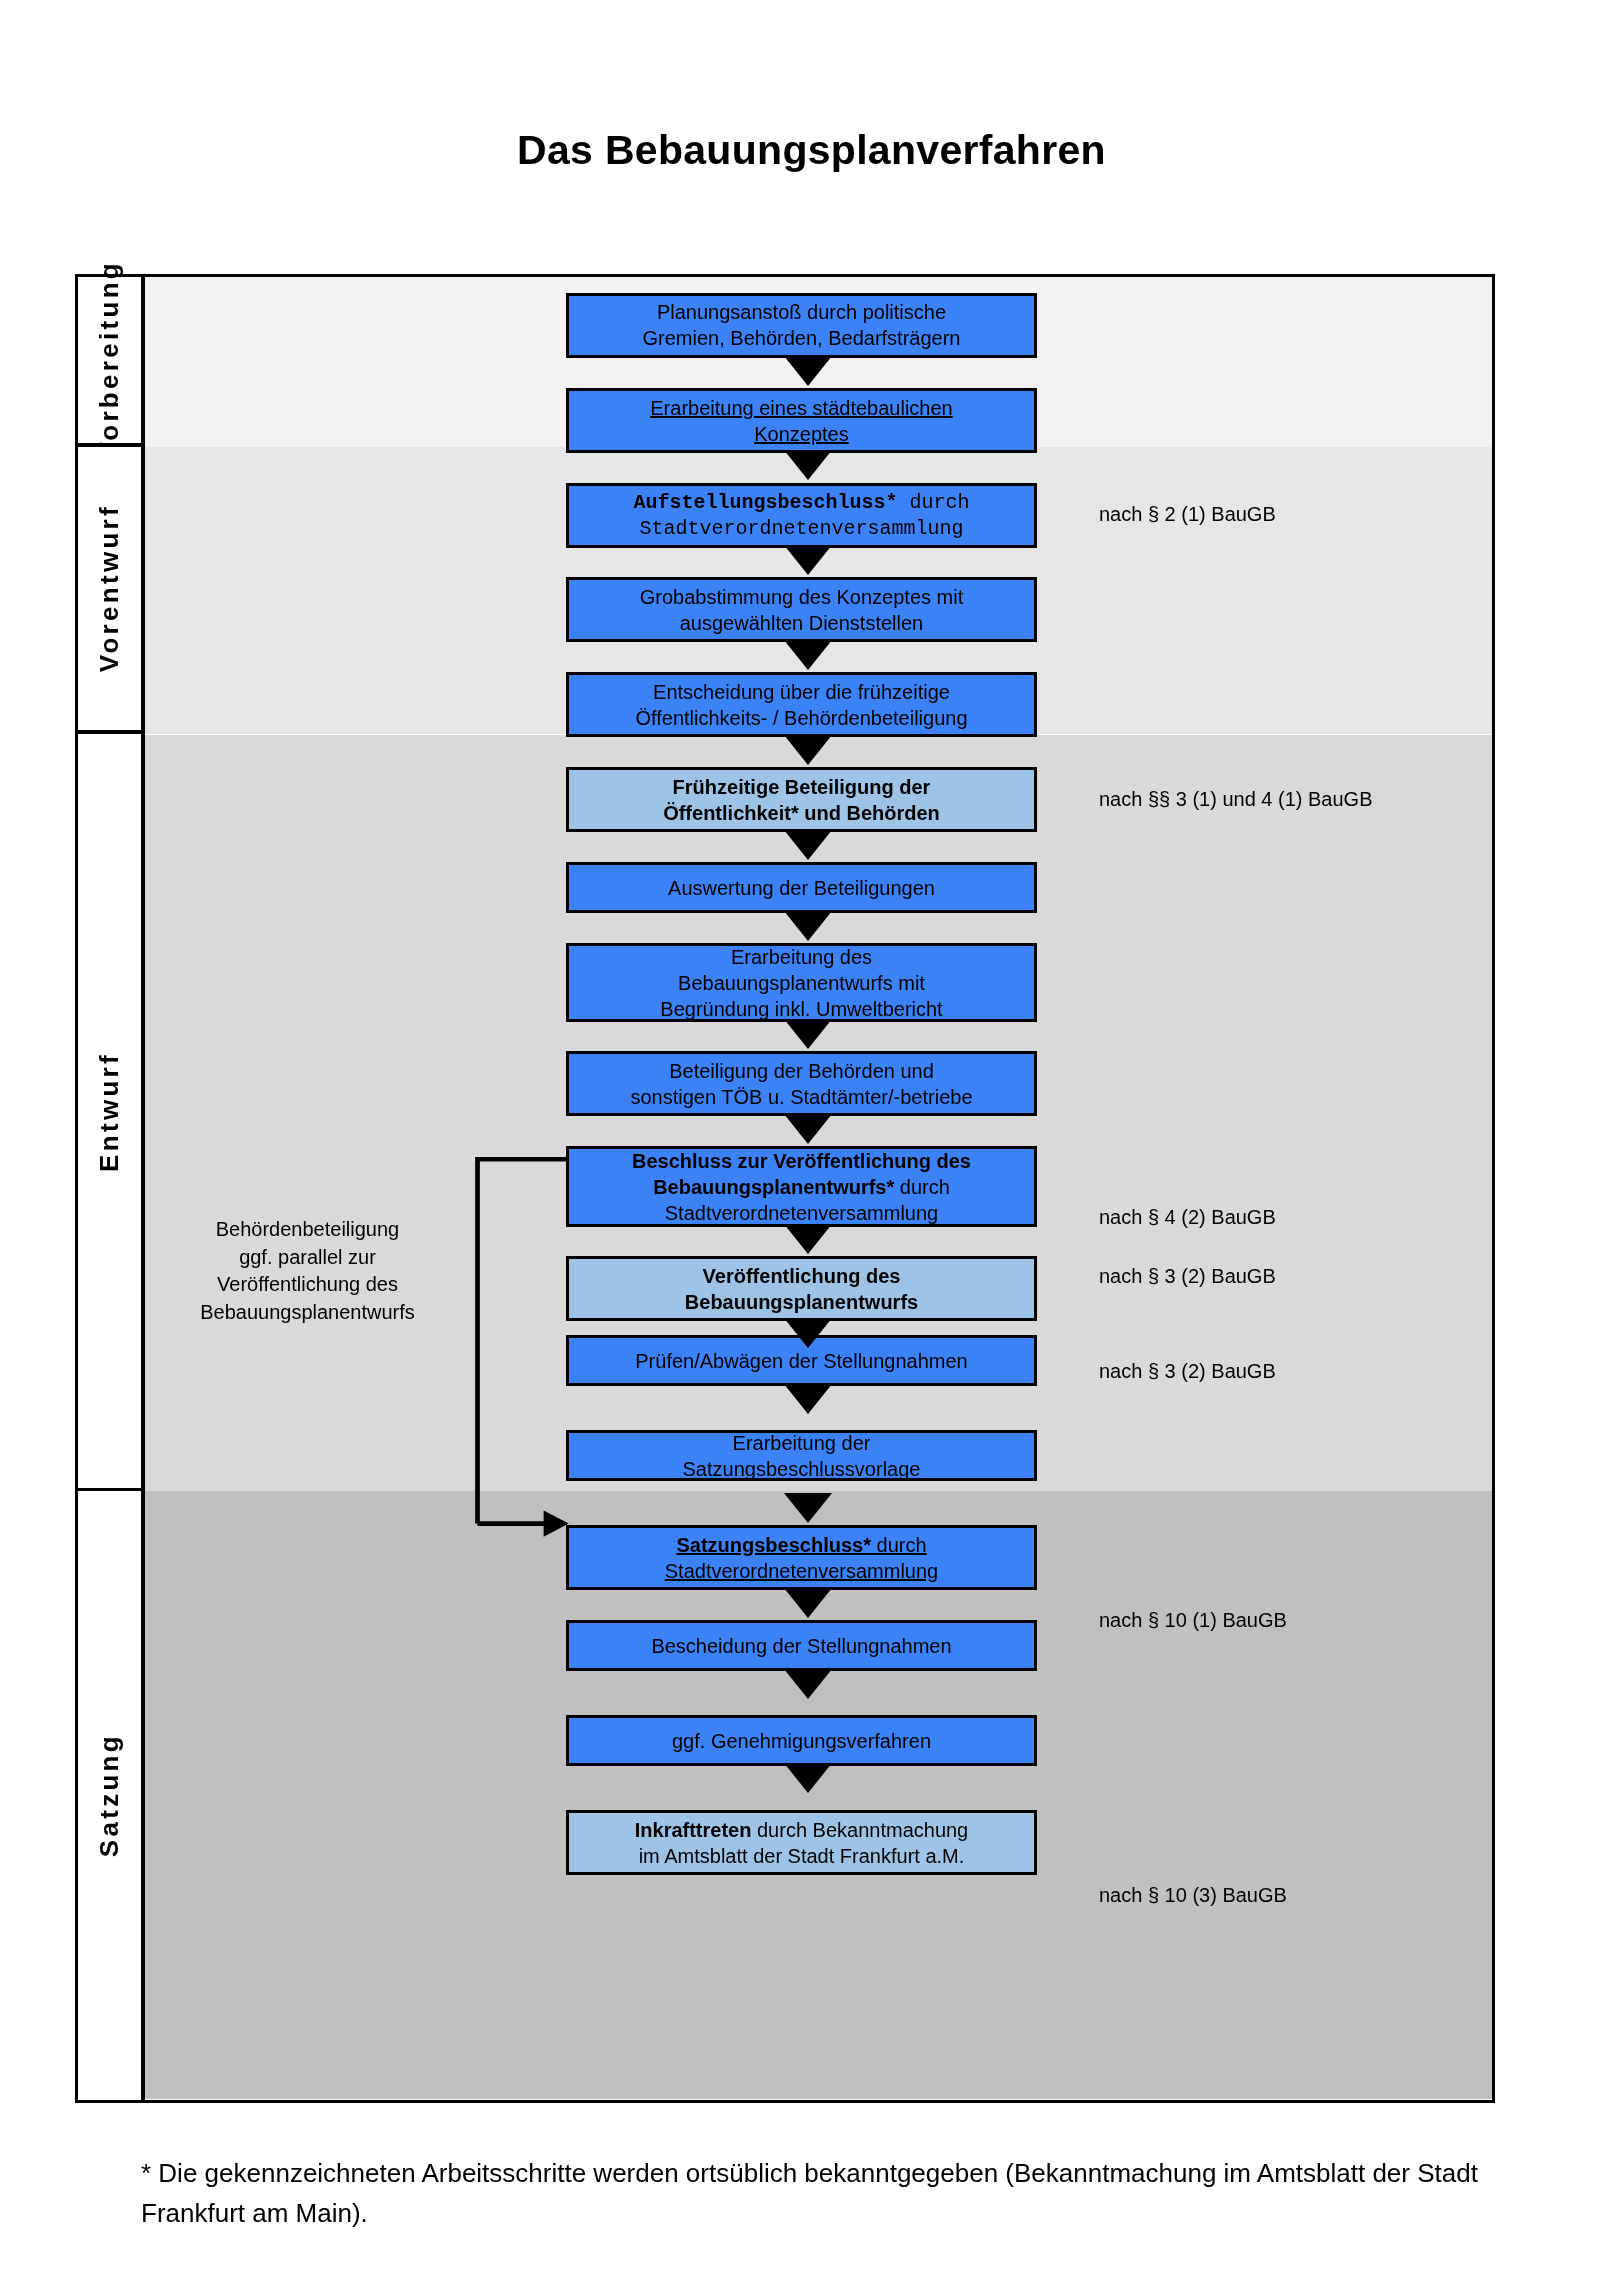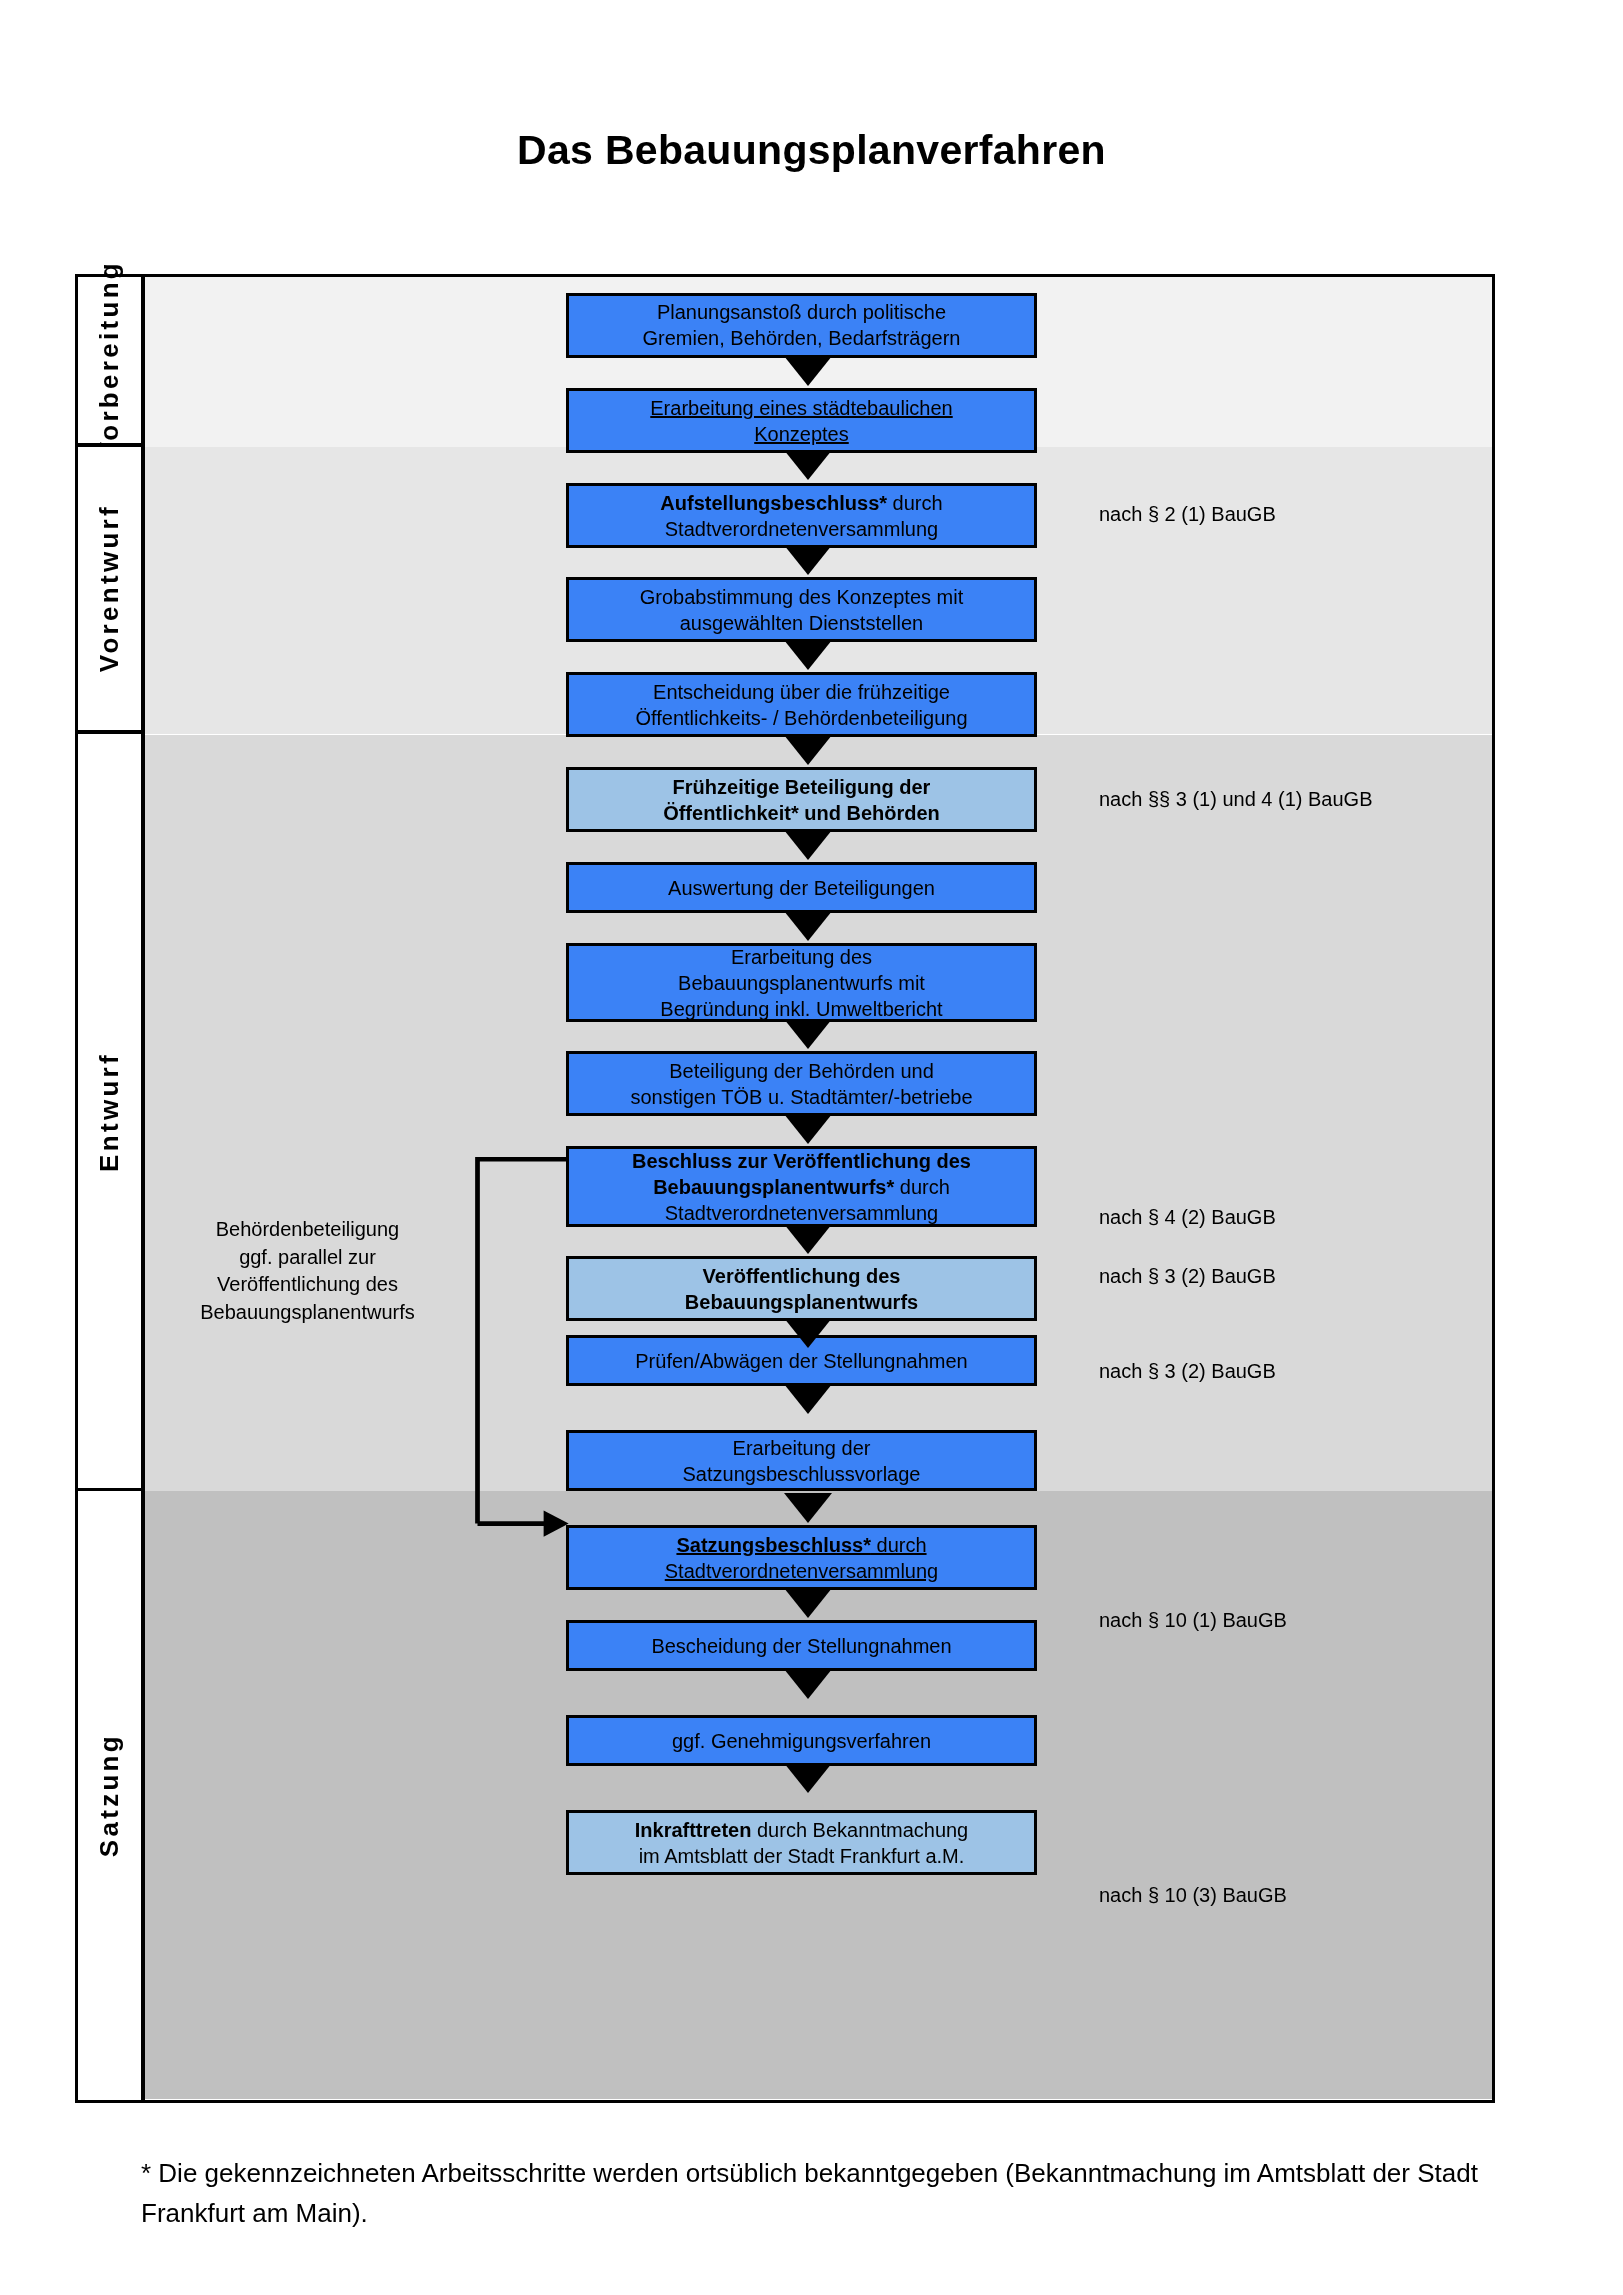--- a/index.html
+++ b/index.html
@@ -176,21 +176,21 @@
         </div>
       </div>
       <div class="arrow" style="top: 79px;"></div>
       <div class="fbox" style="top: 111px; height: 65px; text-decoration: underline;">
         <div>
           <div>Erarbeitung eines städtebaulichen</div>
           <div>Konzeptes</div>
         </div>
       </div>
       <div class="arrow" style="top: 173px;"></div>
-      <div class="fbox" style="top: 206px; height: 65px;">
+      <div class="fbox" style="top: 206px; height: 65px; font-family: Liberation Mono, monospace;">
         <div>
           <div><b>Aufstellungsbeschluss*</b> durch</div>
           <div>Stadtverordnetenversammlung</div>
         </div>
       </div>
       <div class="arrow" style="top: 268px;"></div>
       <div class="fbox" style="top: 300px; height: 65px;">
         <div>
           <div>Grobabstimmung des Konzeptes mit</div>
           <div>ausgewählten Dienststellen</div>
@@ -246,21 +246,21 @@
           <div><b>Bebauungsplanentwurfs</b></div>
         </div>
       </div>
       <div class="arrow" style="top: 1041px;"></div>
       <div class="fbox" style="top: 1058px; height: 51px; text-align: right;">
         <div>
           <div>Prüfen/Abwägen der Stellungnahmen</div>
         </div>
       </div>
       <div class="arrow" style="top: 1107px;"></div>
-      <div class="fbox" style="top: 1153px; height: 61px;">
+      <div class="fbox" style="top: 1153px; height: 51px;">
         <div>
           <div>Erarbeitung der</div>
           <div>Satzungsbeschlussvorlage</div>
         </div>
       </div>
       <div class="arrow" style="top: 1216px;"></div>
       <div class="fbox" style="top: 1248px; height: 65px; text-decoration: underline;">
         <div>
           <div><b>Satzungsbeschluss*</b> durch</div>
           <div>Stadtverordnetenversammlung</div>

